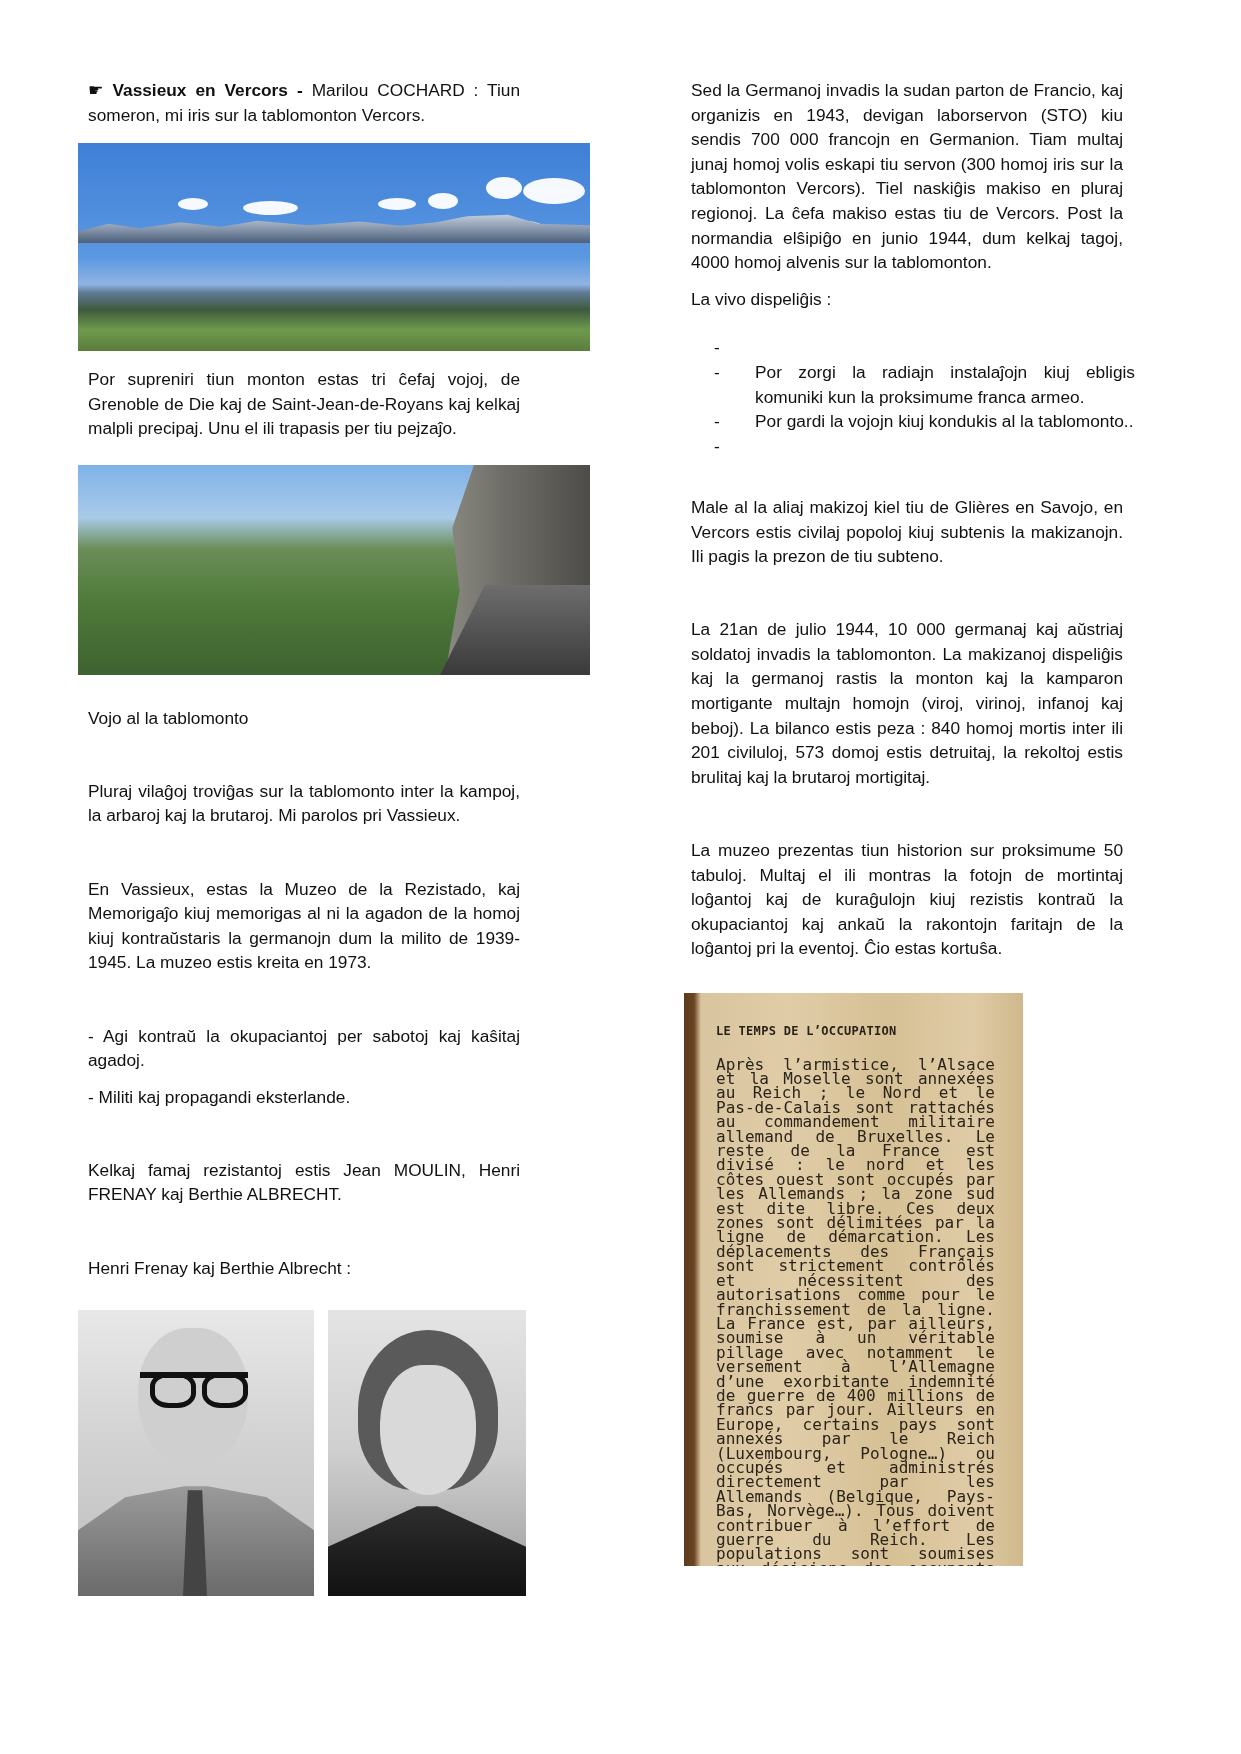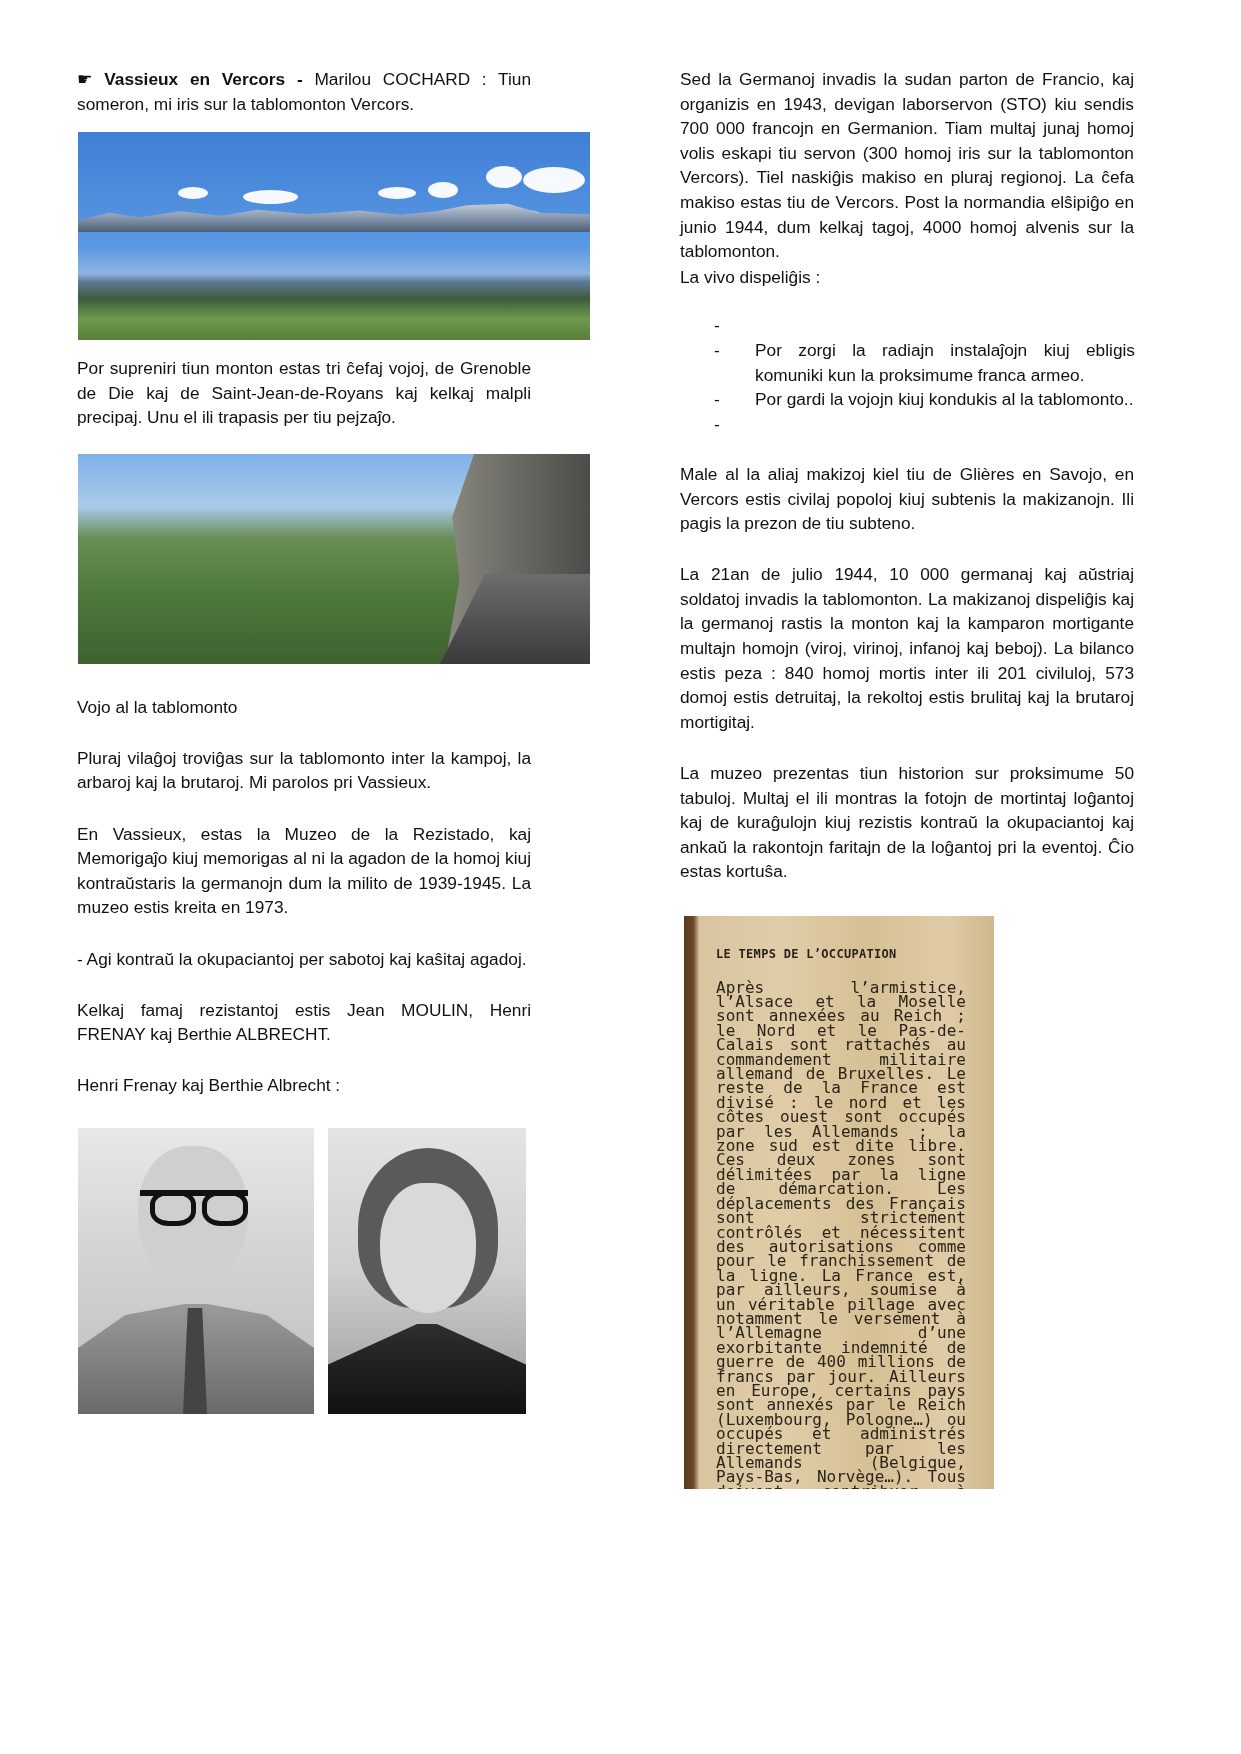--- a/index.html
+++ b/index.html
@@ -1,41 +1,41 @@
 <!DOCTYPE html>
 <html><head>
 <meta charset="utf-8">
 <style>
   html, body { margin: 0; padding: 0; background: #ffffff; }
   body { width: 1241px; height: 1754px; position: relative; overflow: hidden;
          font-family: "Liberation Sans", sans-serif; color: #111; }
   .col { position: absolute; top: 66px; width: 456px; font-size: 17.3px; line-height: 24.6px; }
   .col-left { left: 76px; }
   .col-right { left: 679px; }
-  p { margin: 1px; text-align: justify; }
+  p { margin: 12px; text-align: justify; }
   .gap { height: 24.6px; }
   .bold { font-weight: bold; }
   .hand { font-weight: normal; }
   
   .photo { position: relative; overflow: hidden; }
   .photo-landscape { width: 512px; height: 208px; margin: 16px 0 0 2px; }
   .photo-road { width: 512px; height: 210px; margin: 16px 0 0 2px; }
   .landscape-sky { position:absolute; inset:0; background: linear-gradient(#3f7fd6 0%, #5a98e2 55%, #8fb4e2 68%, #5f7a95 72%, #3f5a3e 80%, #6e9a4c 90%, #5b7d3c 100%); }
   .cloud { position:absolute; background:#fff; border-radius: 50%; opacity: .95; }
   .mountains { position:absolute; left:0; right:0; top:70px; height:30px;
      background: linear-gradient(180deg, #c9d3df 0%, #7d8ea6 60%, #4d6078 100%);
      clip-path: polygon(0 60%, 6% 35%, 12% 50%, 20% 30%, 28% 45%, 35% 25%, 45% 40%, 55% 28%, 63% 42%, 70% 30%, 76% 10%, 84% 5%, 90% 35%, 100% 40%, 100% 100%, 0 100%); }
   .road-bg { position:absolute; inset:0; background: linear-gradient(180deg, #7fb2e8 0%, #a9cbe9 25%, #6a8d57 40%, #4f7a3a 65%, #3e6230 100%); }
   .cliff { position:absolute; right:0; top:0; width:145px; height:100%;
      background: linear-gradient(90deg, #8a8a82 0%, #6f6e68 40%, #4d4c48 100%);
      clip-path: polygon(20% 0, 100% 0, 100% 100%, 0 100%, 10% 60%, 5% 30%); }
   .roadway { position:absolute; right:0; bottom:0; width:150px; height:90px;
      background: linear-gradient(180deg, #6d6d6d, #3a3a3a);
      clip-path: polygon(30% 0, 100% 0, 100% 100%, 0 100%); }
-  .photo-panel { width: 310px; height: 573px; margin: 32px 0 0 5px;
+  .photo-panel { width: 339px; height: 573px; margin: 32px 0 0 5px;
      background: linear-gradient(90deg, #5b3a1d 0%, #6b4524 3%, #d8c49e 5%, #e0cda8 30%, #d6c095 60%, #dfcba6 85%, #cfb88c 100%);
      padding: 20px 0 0 0; box-sizing: border-box; }
   .panel-title { font-family: "DejaVu Sans Mono", monospace; font-weight: bold; font-size: 12px;
      color: #2a2218; margin: 6px 0 8px 32px; letter-spacing: 0.3px; }
   .panel-body { font-family: "DejaVu Sans Mono", monospace; font-size: 16px; line-height: 14.4px;
      color: #2b241a; margin: 14px 28px 0 32px; text-align: justify; }
   .portraits { display: flex; gap: 14px; margin: 30px 0 0 2px; }
   .portrait { width: 236px; height: 286px; position: relative; overflow: hidden; }
   .portrait-man { background: linear-gradient(180deg, #e8e8e8 0%, #d5d5d5 40%, #bdbdbd 100%); }
   .portrait-woman { width: 198px; background: linear-gradient(180deg, #e4e4e4 0%, #cfcfcf 50%, #9a9a9a 100%); }
@@ -76,20 +76,21 @@
   </div>
 
   <div class="gap"></div>
   <p style="margin-top:6px">Vojo al la tablomonto</p>
   <div class="gap"></div>
   <p>Pluraj vilaĝoj troviĝas sur la tablomonto inter la kampoj, la arbaroj kaj la brutaroj. Mi parolos pri Vassieux.</p>
   <div class="gap"></div>
   <p>En Vassieux, estas la Muzeo de la Rezistado, kaj Memorigaĵo kiuj memorigas al ni la agadon de la homoj kiuj kontraŭstaris la germanojn dum la milito de 1939-1945. La muzeo estis kreita en 1973.</p>
   <div class="gap"></div>
   <p>- Agi kontraŭ la okupaciantoj per sabotoj kaj kaŝitaj agadoj.</p>
+  <p>- Militi kaj propagandi eksterlande.</p>
   <div class="gap"></div>
   <p>Kelkaj famaj rezistantoj estis Jean MOULIN, Henri FRENAY kaj Berthie ALBRECHT.</p>
   <div class="gap"></div>
   <p>Henri Frenay kaj Berthie Albrecht :</p>
 
   <div class="portraits">
     <div class="portrait portrait-man" title="Henri Frenay">
       <div class="face" style="left:60px;top:18px;width:110px;height:140px;background:#cfcfcf;"></div>
       <div style="position:absolute;left:62px;top:62px;width:108px;height:22px;border-top:6px solid #111;"></div>
       <div style="position:absolute;left:72px;top:62px;width:36px;height:26px;border:5px solid #111;border-radius:40%;"></div>

